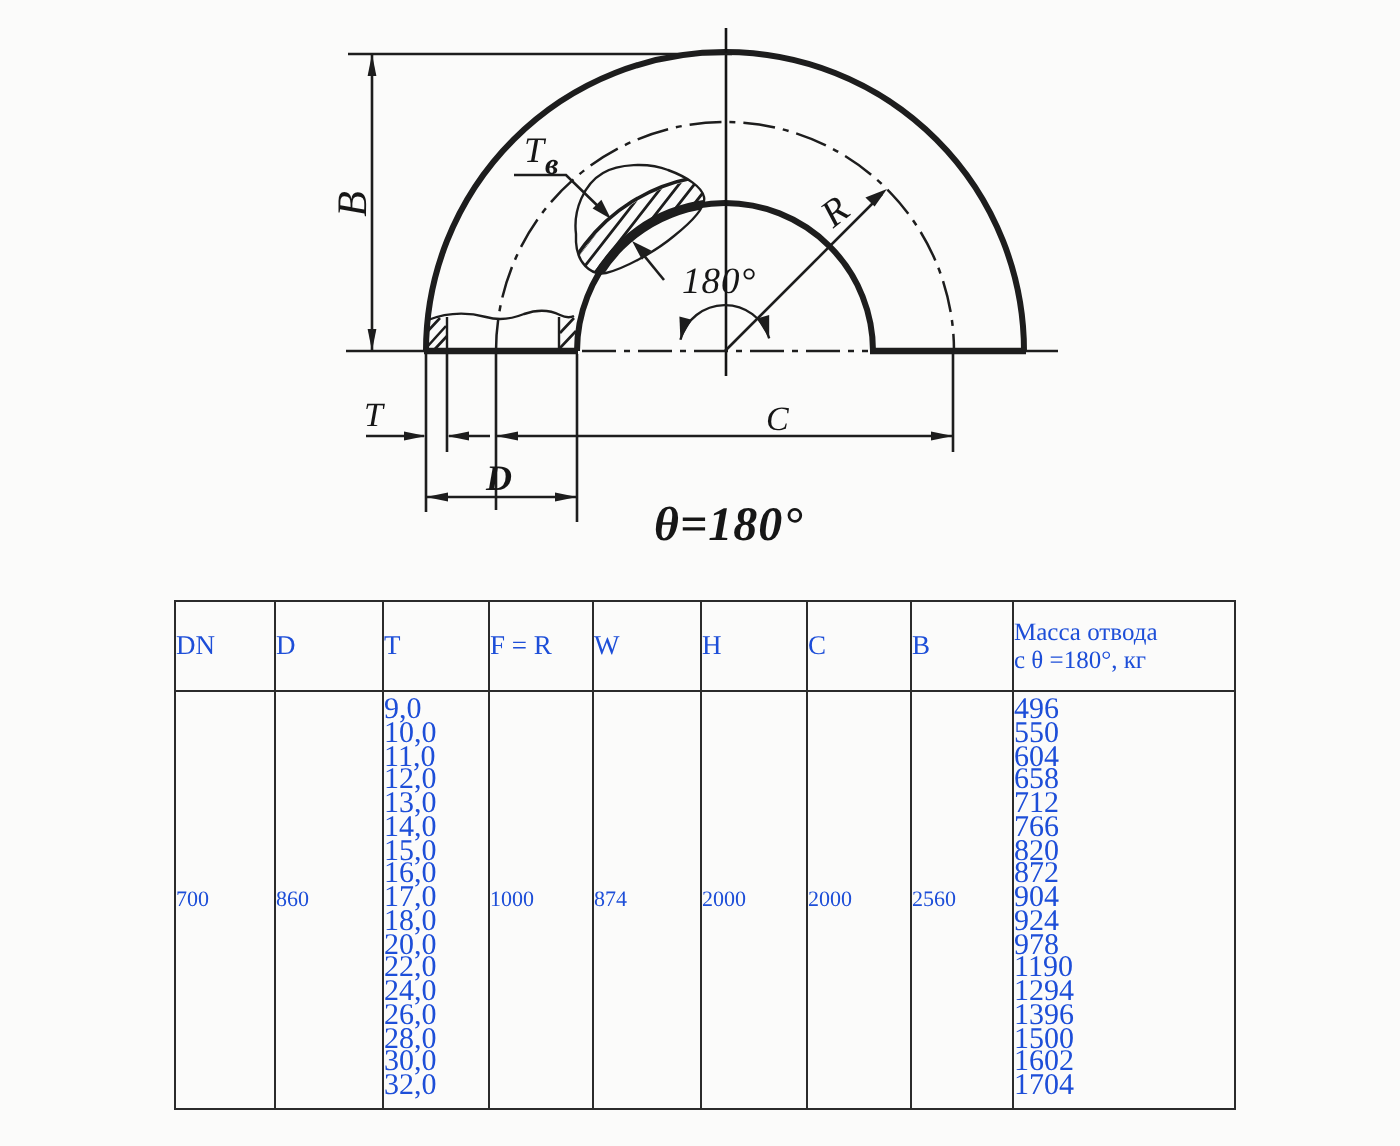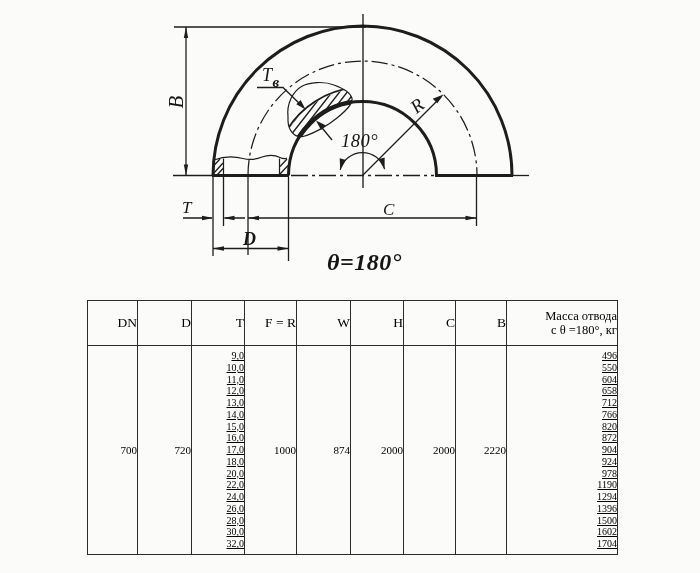--- a/index.html
+++ b/index.html
@@ -1,23 +1,23 @@
 <!DOCTYPE html>
 <html><head>
 <meta charset="utf-8">
 <style>
 html,body{margin:0;padding:0;}
 body{-webkit-font-smoothing:antialiased;width:700px;height:573px;background:#fbfbfa;font-family:"Liberation Serif",serif;position:relative;overflow:hidden;}
 #wrap{transform:translateZ(0);filter:blur(0.35px);position:absolute;left:0;top:0;width:700px;height:573px;}
 svg text{fill:#161616;}
 .tbl{position:absolute;left:87px;top:300px;border-collapse:collapse;table-layout:fixed;}
-.tbl td{border:1.6px solid #2b2b2b;text-align:right;vertical-align:middle;color:#000000;padding:0;}
+.tbl td{border:1.6px solid #2b2b2b;text-align:left;vertical-align:middle;color:#1d4ed8;padding:0;}
 .hd{font-size:13.5px;height:44px;}
 .num{font-size:11px;}
-.list{font-size:10px;line-height:11.75px;vertical-align:top;padding-top:3px;text-decoration:underline;}
+.list{font-size:15px;line-height:11.75px;vertical-align:top;padding-top:3px;}
 </style>
 </head>
 <body>
 <div id="wrap">
 
 <svg width="700" height="313" viewBox="0 0 700 313" style="position:absolute;left:0;top:0;">
 <defs>
 <path id="blob" d="M 288,117 C 286.5,105 292,92 301.5,86.5 C 309,82 324,81 334,85 C 343.5,88.5 351,93.5 352,98.5 C 353,103 347,110 337,118 C 328,125.5 313,134 303,136.5 C 295,138 288.5,131 288,121 Z"></path>
 <clipPath id="cpEll">
           <use href="#blob"></use>
@@ -151,26 +151,26 @@
           <td class="hd">F = R</td>
           <td class="hd">W</td>
           <td class="hd">H</td>
           <td class="hd">C</td>
           <td class="hd">B</td>
 <td class="hd" style="font-size:12.5px;line-height:14px;">Масса отвода<br>с θ =180°, кг</td>
 </tr>
 
 <tr style="height:209px;">
 <td class="num">700</td>
-<td class="num">720</td>
+<td class="num">860</td>
 
 <td class="list">9,0<br>10,0<br>11,0<br>12,0<br>13,0<br>14,0<br>15,0<br>16,0<br>17,0<br>18,0<br>20,0<br>22,0<br>24,0<br>26,0<br>28,0<br>30,0<br>32,0</td>
 <td class="num">1000</td>
 <td class="num">874</td>
 <td class="num">2000</td>
 <td class="num">2000</td>
-<td class="num">2220</td>
+<td class="num">2560</td>
 
 <td class="list">496<br>550<br>604<br>658<br>712<br>766<br>820<br>872<br>904<br>924<br>978<br>1190<br>1294<br>1396<br>1500<br>1602<br>1704</td>
 </tr>
 </tbody>
 </table>
 </div>
 
 </body></html>

